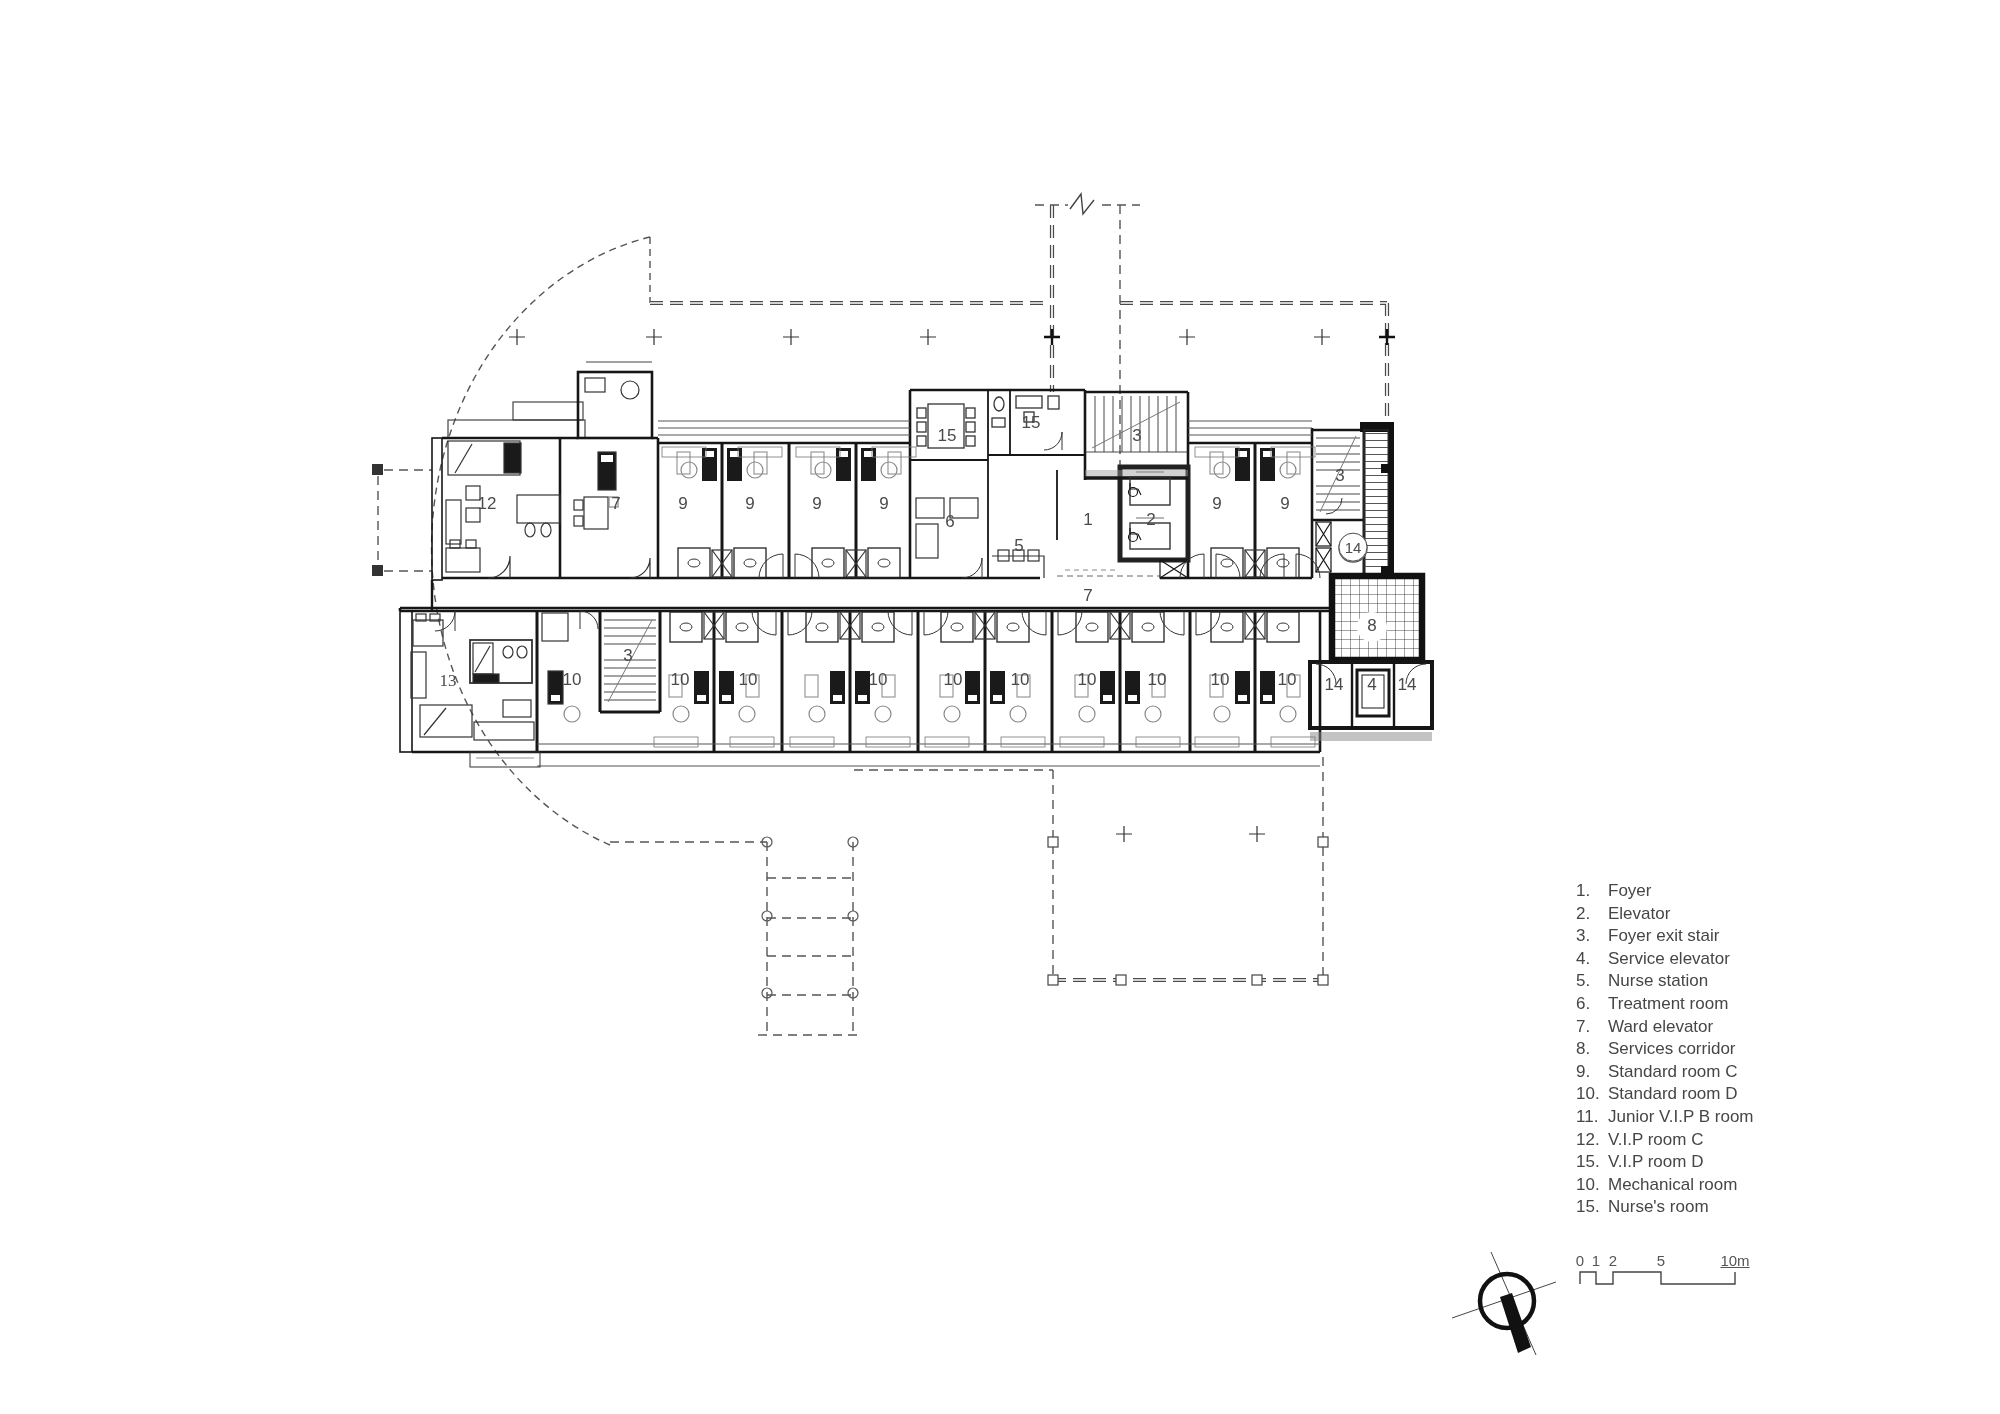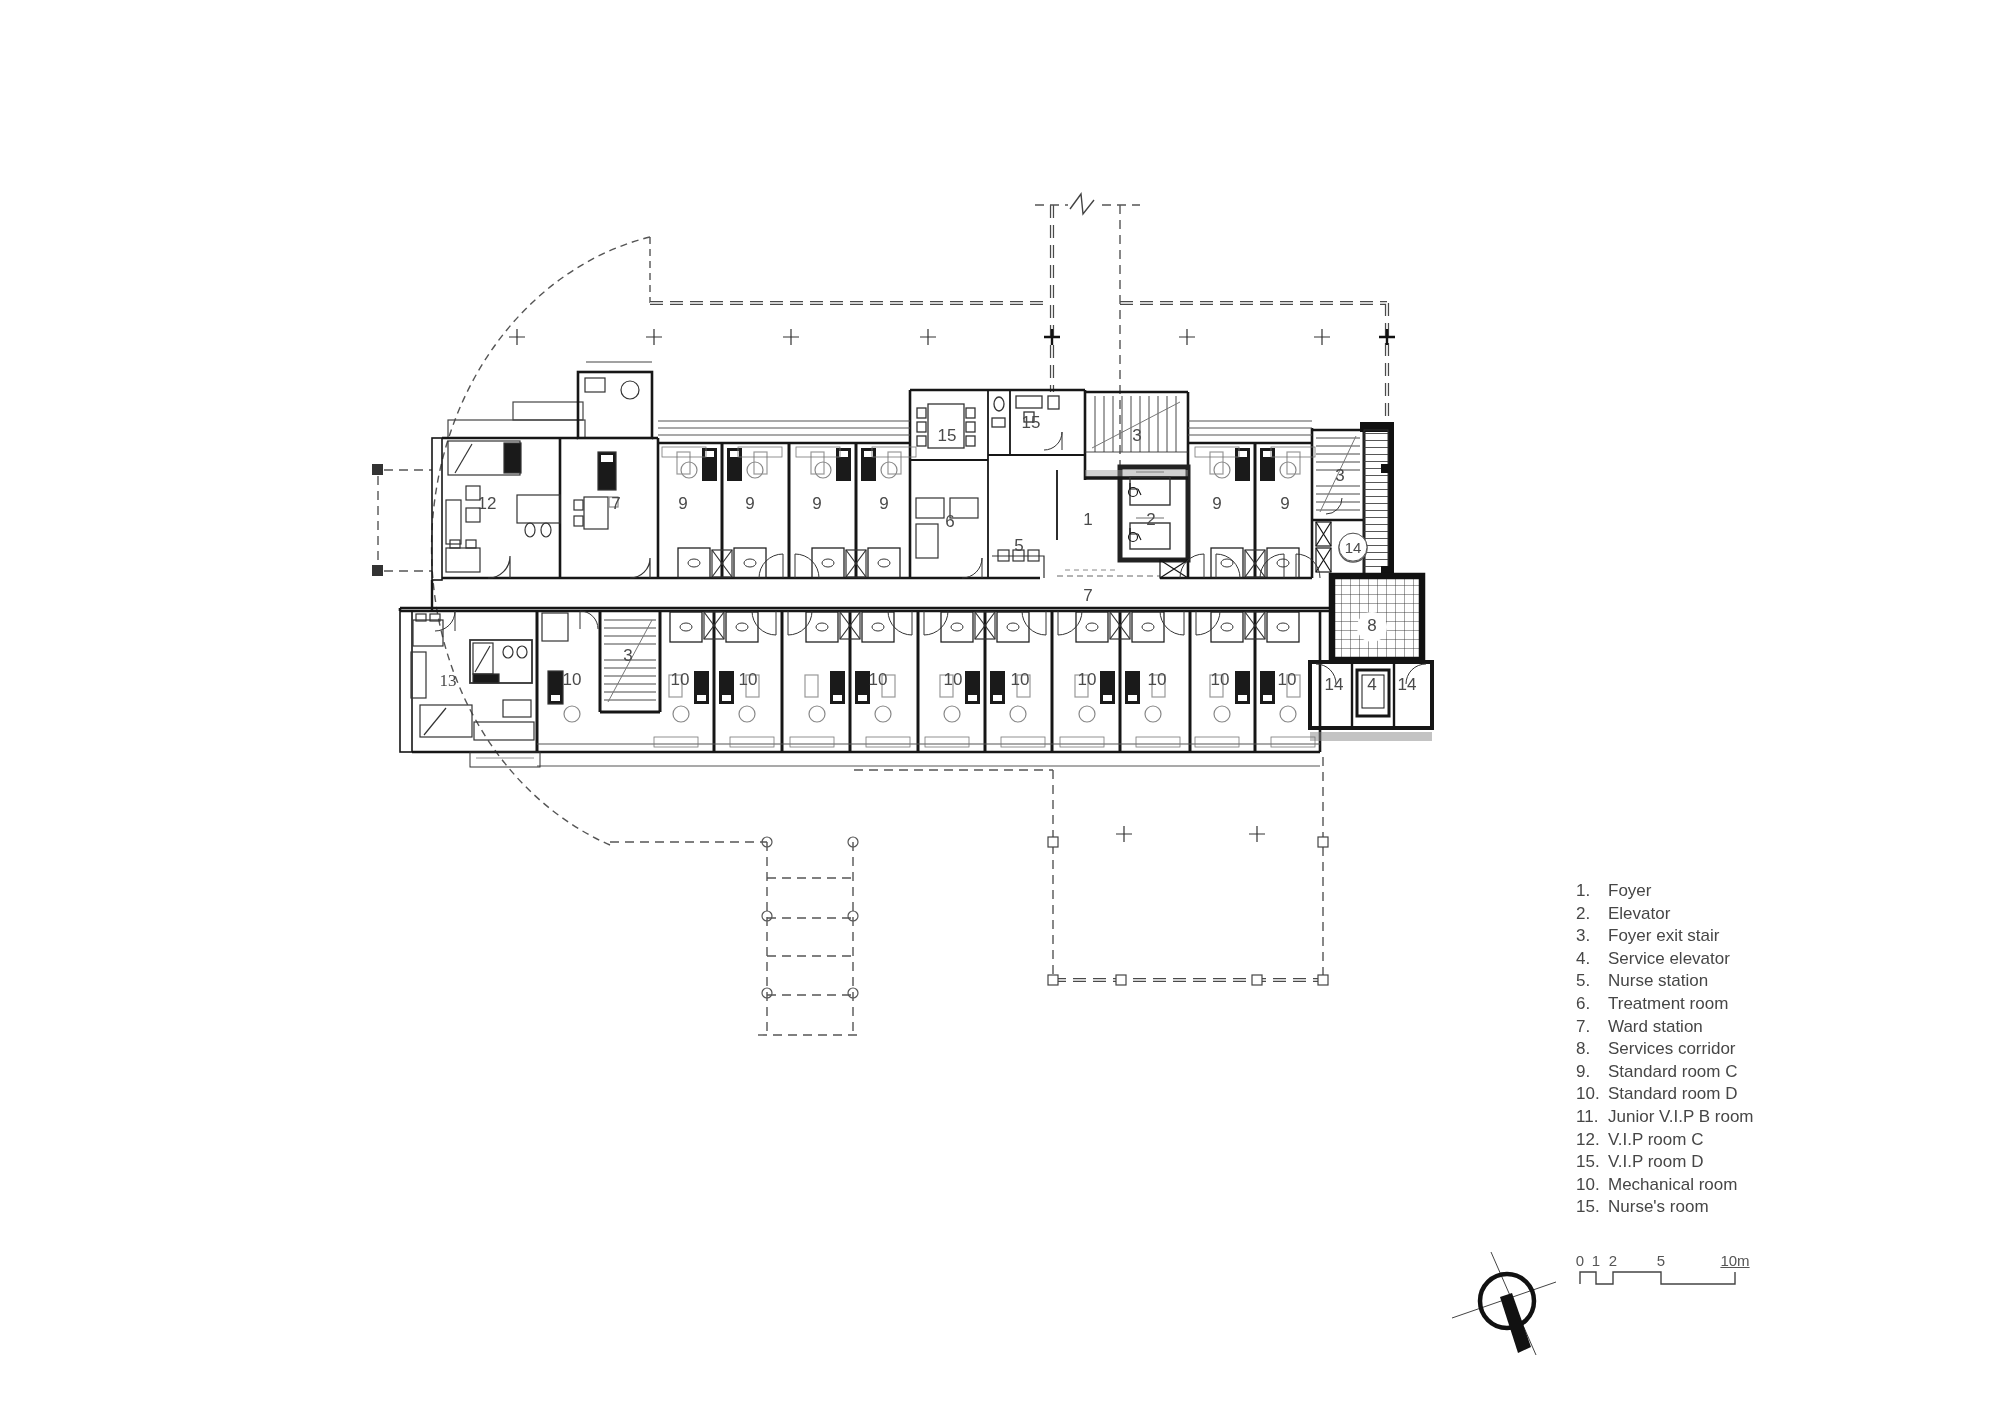--- a/index.html
+++ b/index.html
@@ -612,21 +612,21 @@
       <div class="legend-row">
         <span class="legend-num">5.</span>
         <span class="legend-label">Nurse station</span>
       </div>
       <div class="legend-row">
         <span class="legend-num">6.</span>
         <span class="legend-label">Treatment room</span>
       </div>
       <div class="legend-row">
         <span class="legend-num">7.</span>
-        <span class="legend-label">Ward station</span>
+        <span class="legend-label">Ward elevator</span>
       </div>
       <div class="legend-row">
         <span class="legend-num">8.</span>
         <span class="legend-label">Services corridor</span>
       </div>
       <div class="legend-row">
         <span class="legend-num">9.</span>
         <span class="legend-label">Standard room C</span>
       </div>
       <div class="legend-row">

